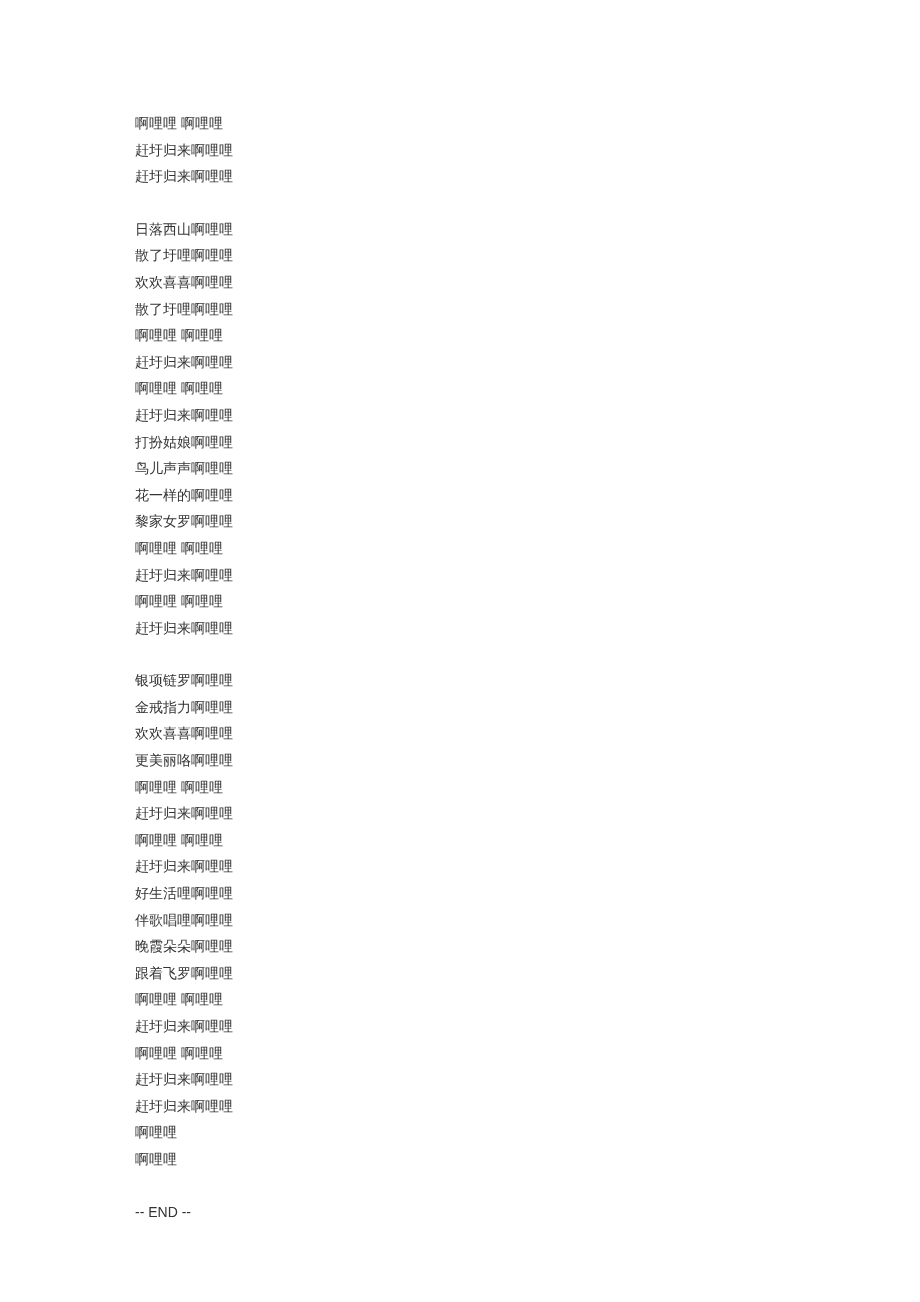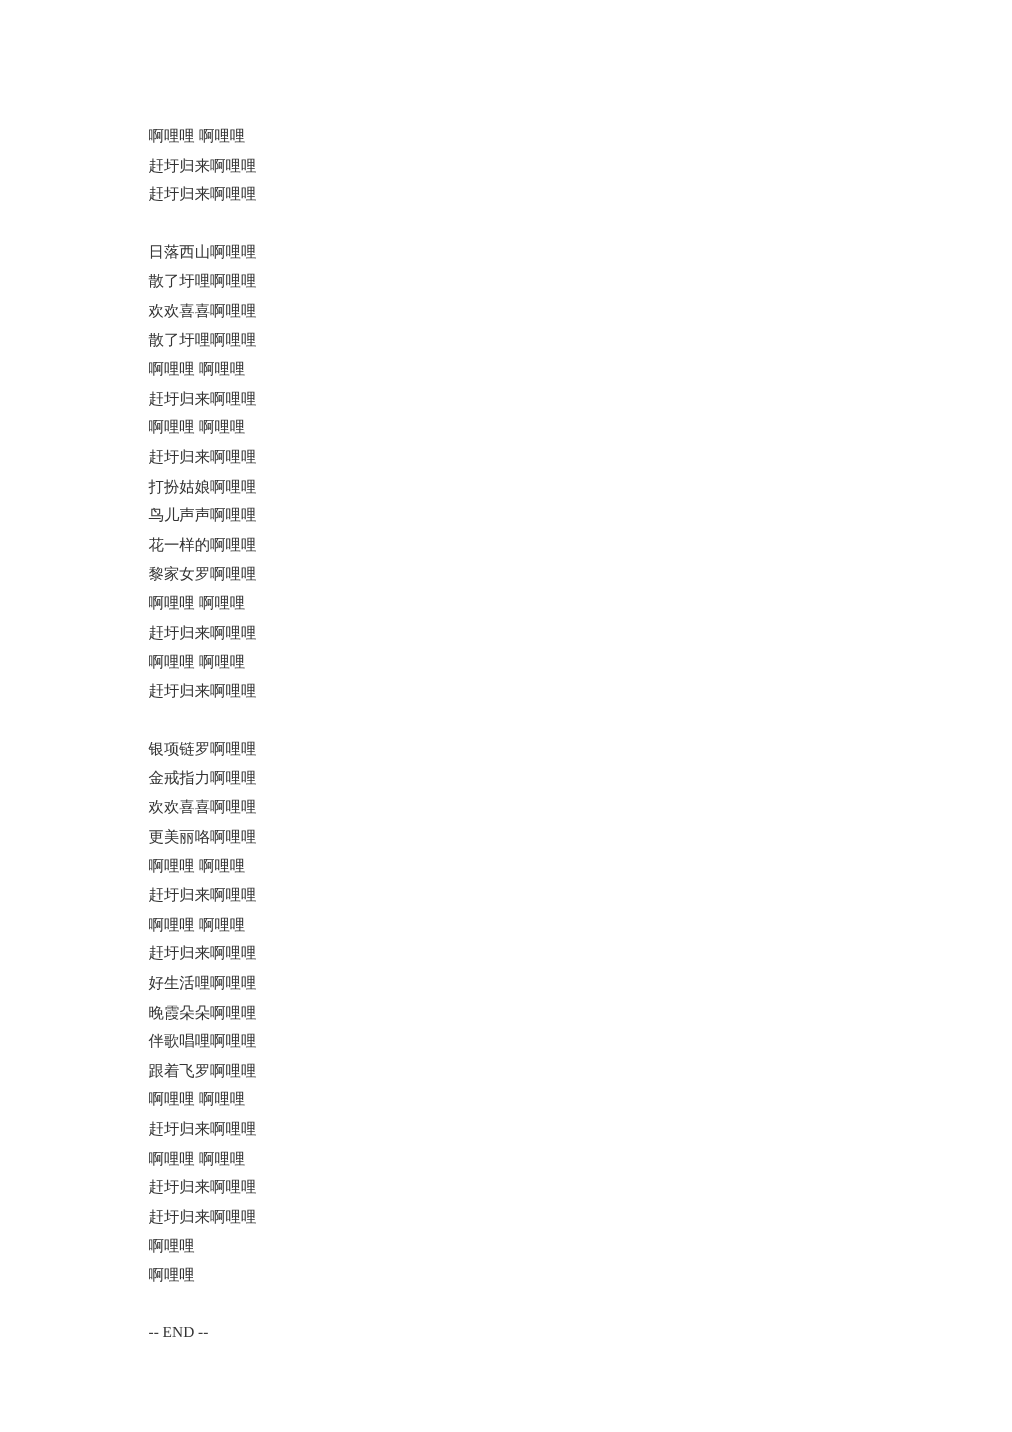--- a/index.html
+++ b/index.html
@@ -17,21 +17,21 @@
       width: 920px;
     }
     .stanza {
       margin-bottom: 26px;
     }
     .line {
       display: block;
     }
     .end-marker {
       margin-top: 26px;
-      font-family: Liberation Serif, serif;
+      font-family: Liberation Sans, sans-serif;
     }
   </style>
 </head>
 <body>
 
 <div id="content">
     <div class="stanza">
       <span class="line">啊哩哩 啊哩哩</span>
       <span class="line">赶圩归来啊哩哩</span>
       <span class="line">赶圩归来啊哩哩</span>
@@ -57,22 +57,22 @@
     <div class="stanza">
       <span class="line">银项链罗啊哩哩</span>
       <span class="line">金戒指力啊哩哩</span>
       <span class="line">欢欢喜喜啊哩哩</span>
       <span class="line">更美丽咯啊哩哩</span>
       <span class="line">啊哩哩 啊哩哩</span>
       <span class="line">赶圩归来啊哩哩</span>
       <span class="line">啊哩哩 啊哩哩</span>
       <span class="line">赶圩归来啊哩哩</span>
       <span class="line">好生活哩啊哩哩</span>
+      <span class="line">伴歌唱哩啊哩哩</span>
       <span class="line">晚霞朵朵啊哩哩</span>
-      <span class="line">伴歌唱哩啊哩哩</span>
       <span class="line">跟着飞罗啊哩哩</span>
       <span class="line">啊哩哩 啊哩哩</span>
       <span class="line">赶圩归来啊哩哩</span>
       <span class="line">啊哩哩 啊哩哩</span>
       <span class="line">赶圩归来啊哩哩</span>
       <span class="line">赶圩归来啊哩哩</span>
       <span class="line">啊哩哩</span>
       <span class="line">啊哩哩</span>
     </div>
     <div class="end-marker">-- END --</div>

